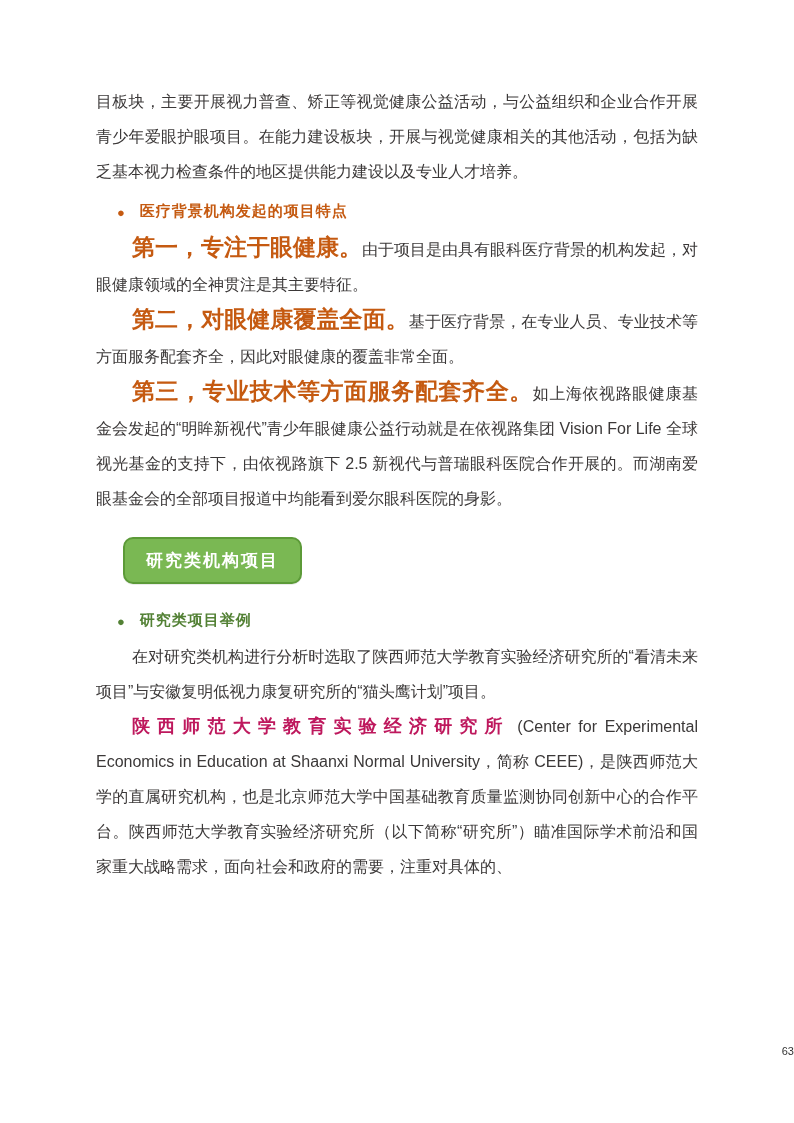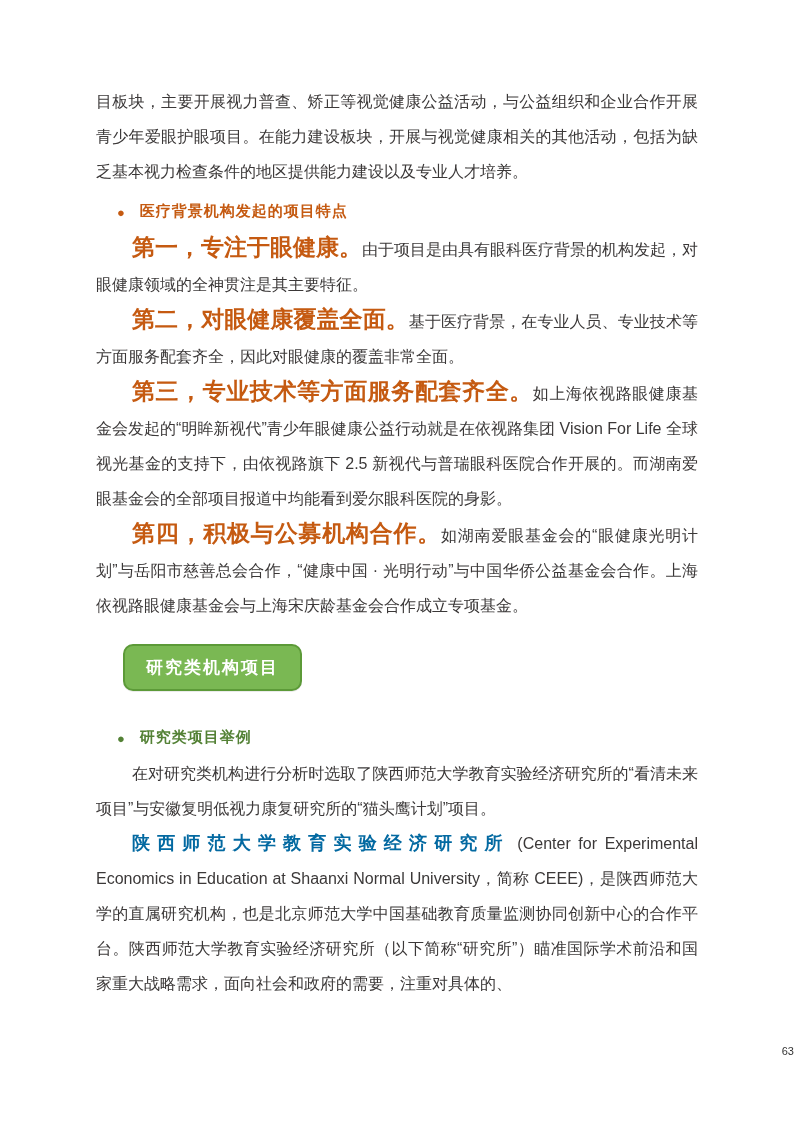--- a/index.html
+++ b/index.html
@@ -51,34 +51,34 @@
   }
   .heading-label {
     font-size: 15px;
     font-weight: bold;
     letter-spacing: 1px;
   }
   .orange { color: #c55a11; }
   .green  { color: #538135; }
   .tag-button {
     display: inline-block;
-    margin: 21px 0 24px 27px;
+    margin: 21px 0 14px 27px;
     background: #7ab853;
     border: 2px solid #5c9a38;
     border-radius: 10px;
     color: #ffffff;
     font-size: 17px;
     font-weight: bold;
     letter-spacing: 2px;
     padding: 10px 21px;
     box-shadow: 0 1px 0 rgba(0,0,0,0.08);
   }
   .institute-name {
     font-weight: bold;
-    color: #0369a1;
+    color: #be185d;
     font-size: 18px;
     letter-spacing: 4px;
   }
   .page-number {
     position: absolute;
     bottom: 66px;
     left: 0;
     width: 100%;
     text-align: right;
     font-size: 11px;
@@ -96,21 +96,20 @@
     <span class="bullet orange">●</span>
     <span class="heading-label orange">医疗背景机构发起的项目特点</span>
   </div>
 
   <p class="body-para indent"><span class="lead">第一，专注于眼健康。</span><span>由于项目是由具有眼科医疗背景的机构发起，对眼健康领域的全神贯注是其主要特征。</span></p>
 
   <p class="body-para indent"><span class="lead">第二，对眼健康覆盖全面。</span><span>基于医疗背景，在专业人员、专业技术等方面服务配套齐全，因此对眼健康的覆盖非常全面。</span></p>
 
   <p class="body-para indent"><span class="lead">第三，专业技术等方面服务配套齐全。</span><span>如上海依视路眼健康基金会发起的“明眸新视代”青少年眼健康公益行动就是在依视路集团 Vision For Life 全球视光基金的支持下，由依视路旗下 2.5 新视代与普瑞眼科医院合作开展的。而湖南爱眼基金会的全部项目报道中均能看到爱尔眼科医院的身影。</span></p>
 
-  <p class="body-para indent"><span class="lead">第四，积极与公募机构合作。</span><span>如湖南爱眼基金会的“眼健康光明计划”与岳阳市慈善总会合作，“健康中国 · 光明行动”与中国华侨公益基金会合作。上海依视路眼健康基金会与上海宋庆龄基金会合作成立专项基金。</span></p>
 
   <div>
     <span class="tag-button">研究类机构项目</span>
   </div>
 
   <div class="heading-row">
     <span class="bullet green">●</span>
     <span class="heading-label green">研究类项目举例</span>
   </div>
 

